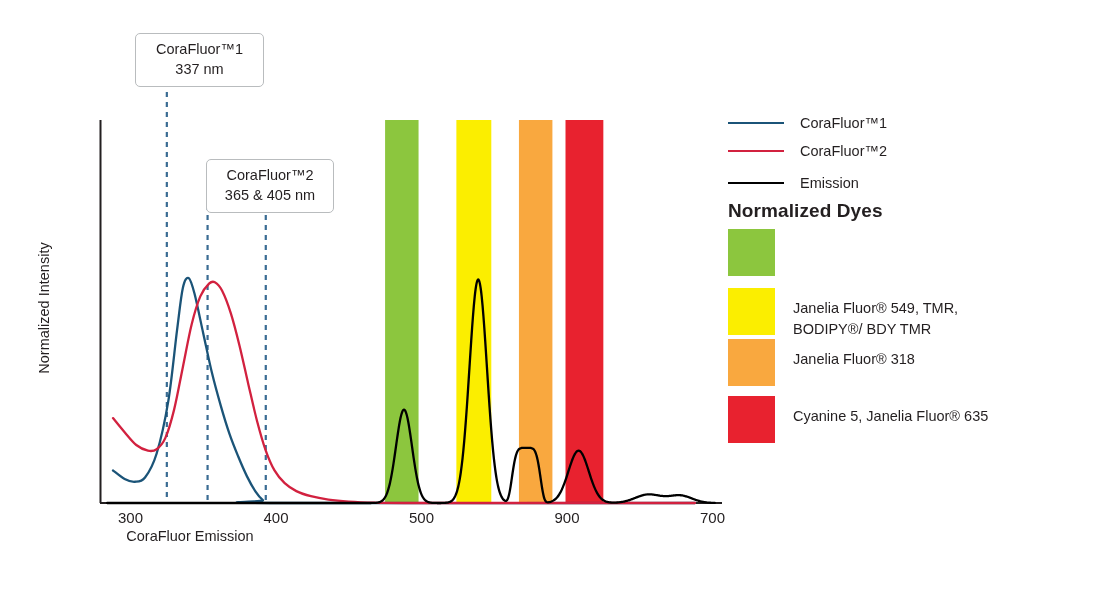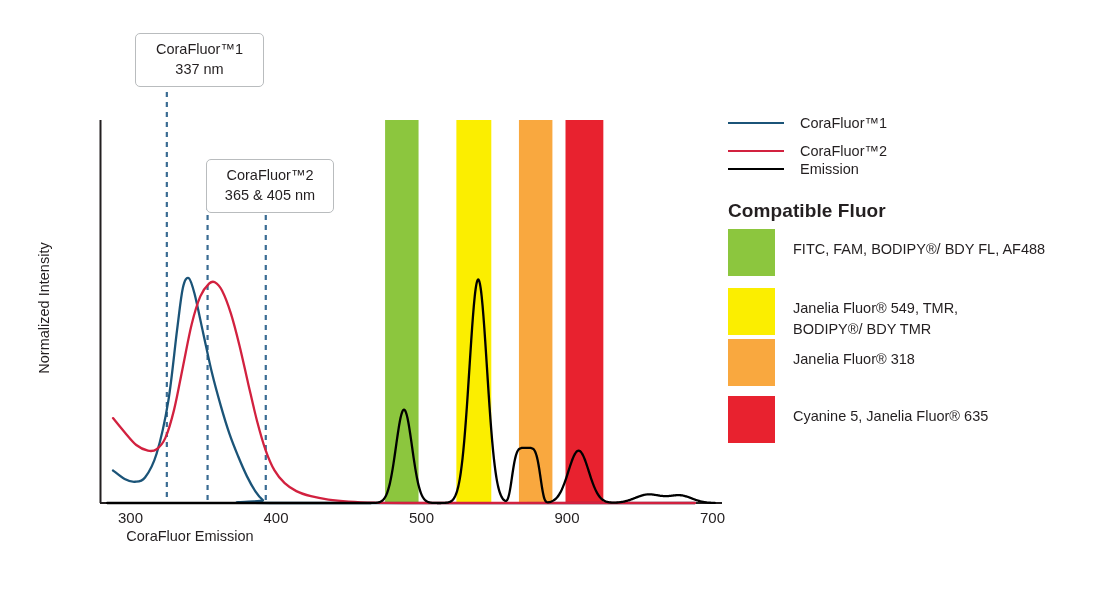--- a/index.html
+++ b/index.html
@@ -170,30 +170,29 @@
   <div id="legend">
     <div id="legend-lines-holder">
         <div class="leg-line-row" style="top: 112px;">
           <span class="leg-swatch-line" style="border-top-color: rgb(27, 84, 120);"></span>
           <span class="leg-line-text">CoraFluor™1</span>
         </div>
         <div class="leg-line-row" style="top: 140px;">
           <span class="leg-swatch-line" style="border-top-color: rgb(210, 33, 63);"></span>
           <span class="leg-line-text">CoraFluor™2</span>
         </div>
-        <div class="leg-line-row" style="top: 158px;">
+        <div class="leg-line-row" style="top: 172px;">
           <span class="leg-swatch-line" style="border-top-color: rgb(0, 0, 0);"></span>
           <span class="leg-line-text">Emission</span>
         </div>
       </div>
-    <div id="dyes-heading">Compatible Fluor</div>
+    <div id="dyes-heading">Normalized Dyes</div>
     <div id="legend-dyes-holder">
         <div class="dye-row" style="top: 229px;">
           <span class="dye-swatch" style="background: rgb(140, 198, 62);"></span>
-          <span class="dye-text">FITC, FAM, BODIPY®/ BDY FL, AF488</span>
         </div>
         <div class="dye-row" style="top: 288px;">
           <span class="dye-swatch" style="background: rgb(251, 238, 0);"></span>
           <span class="dye-text">Janelia Fluor® 549, TMR,
 BODIPY®/ BDY TMR</span>
         </div>
         <div class="dye-row" style="top: 339px;">
           <span class="dye-swatch" style="background: rgb(249, 168, 63);"></span>
           <span class="dye-text">Janelia Fluor® 318</span>
         </div>

